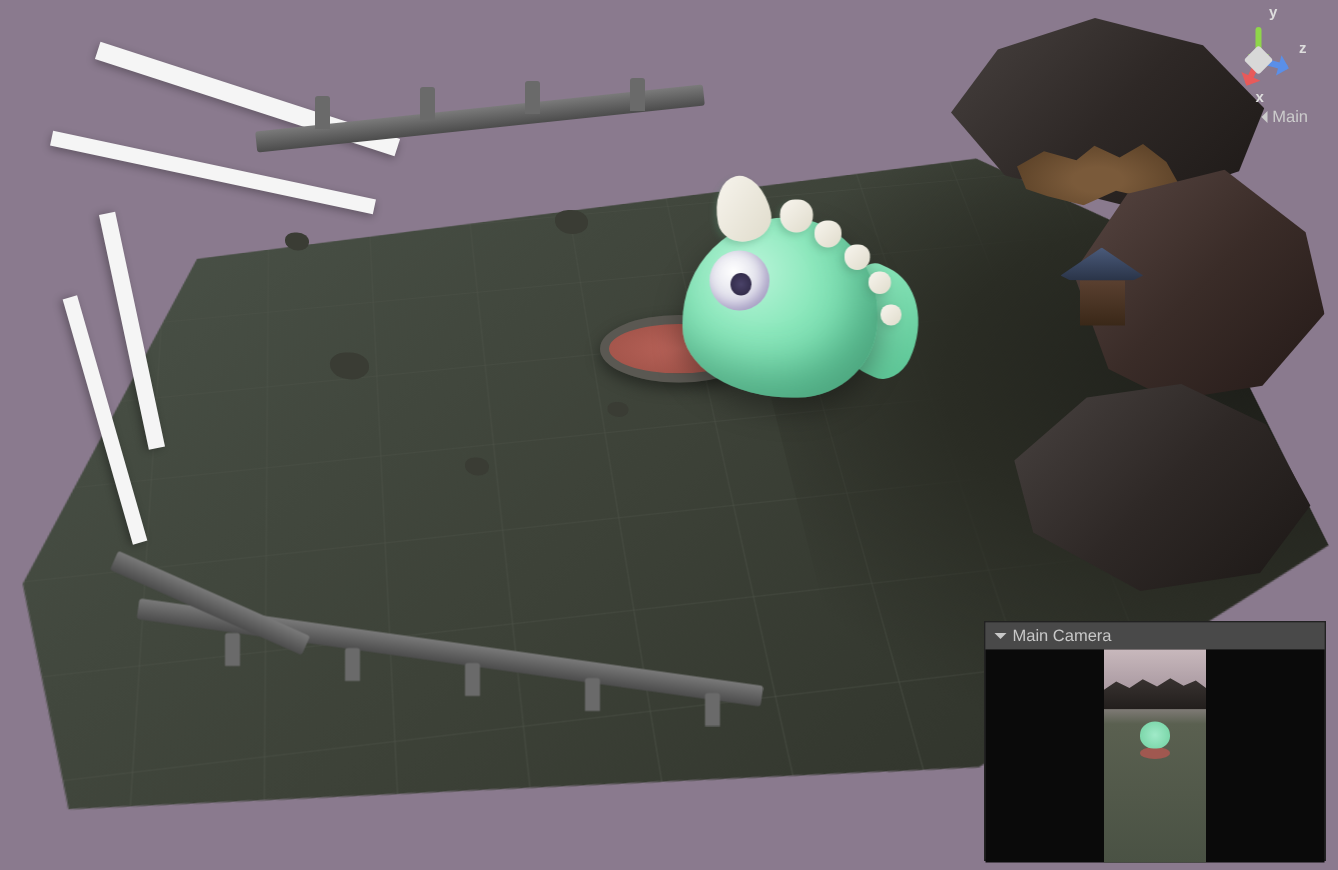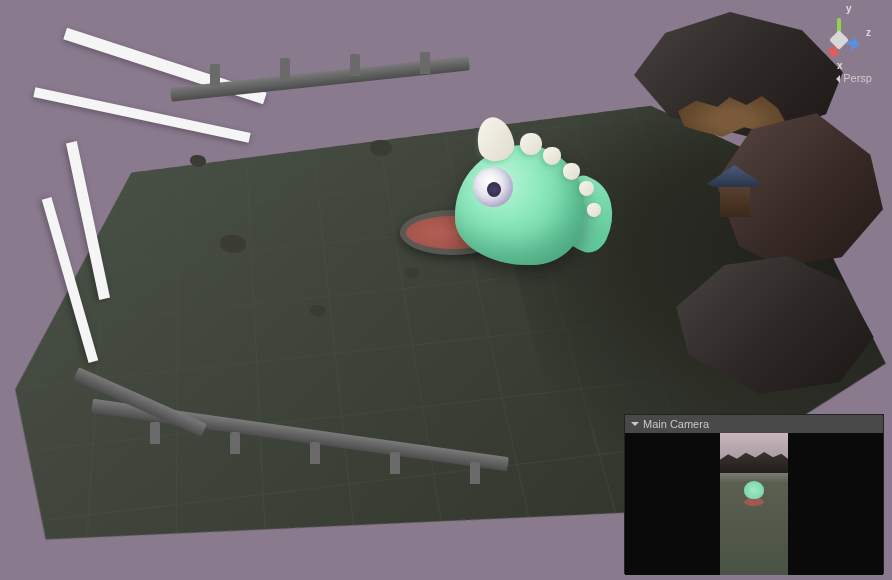--- a/index.html
+++ b/index.html
@@ -258,21 +258,21 @@
       border-right-color: #ccc;
       margin-right: 3px;
       vertical-align: middle;
     }
     
     
     .preview {
       position: absolute;
       right: 8px;
       bottom: 6px;
-      width: 260px;
+      width: 228px;
       height: 160px;
       background: #3a3a3a;
       border: 1px solid #222;
       z-index: 60;
     }
     .preview-header {
       height: 18px;
       background: #494949;
       color: #c8c8c8;
       font-size: 11px;
@@ -394,21 +394,21 @@
 
   <div class="gizmo">
     <div class="gizmo-arm arm-y"></div>
     <div class="gizmo-arm arm-z"></div>
     <div class="gizmo-arm arm-x"></div>
     <div class="gizmo-center"></div>
     <span class="axis-label lbl-y">y</span>
     <span class="axis-label lbl-x">x</span>
     <span class="axis-label lbl-z">z</span>
   </div>
-  <div class="persp-label">Persp</div>
+  <div class="persp-label">Main</div>
 
   <div class="preview">
     <div class="preview-header">
       <span>Main Camera</span>
     </div>
     <div class="preview-body">
       <div class="preview-render">
         <div class="preview-rocks"></div>
         <div class="preview-platform"></div>
         <div class="preview-char"></div>

